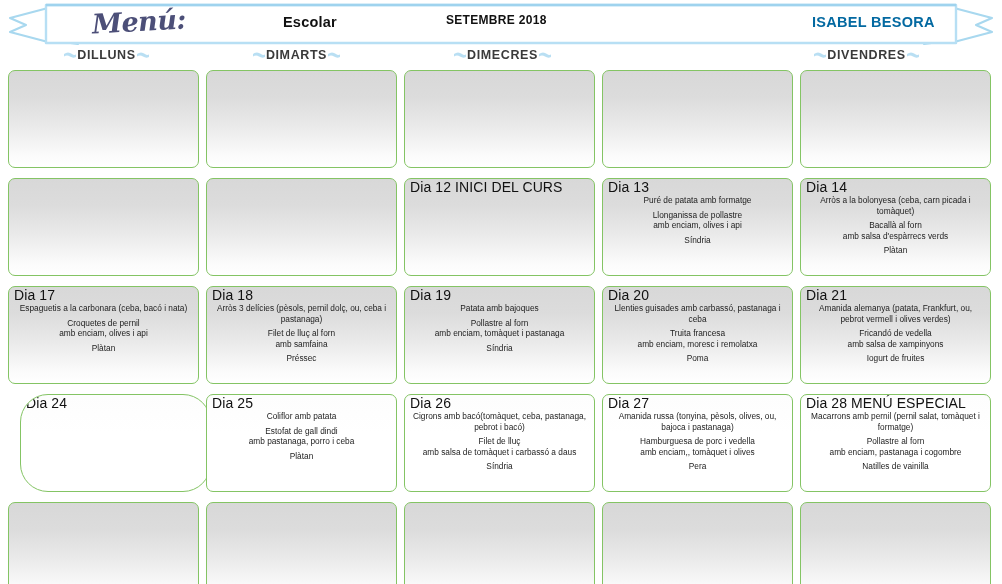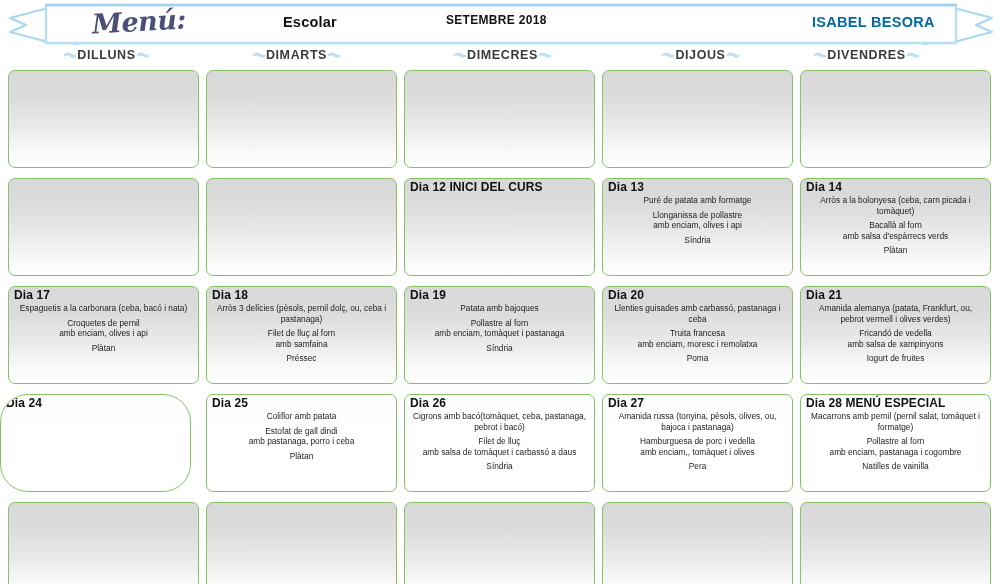--- a/index.html
+++ b/index.html
@@ -126,22 +126,22 @@
     border-radius: 7px;
     background: linear-gradient(to bottom, #d8d8d8 0%, #dcdcdc 28%, #eaeaea 58%, #fbfbfb 88%, #ffffff 100%);
     box-sizing: border-box;
     overflow: hidden;
     padding: 3px 4px 3px 4px;
   }
   .cell.white {
     background: linear-gradient(to bottom, #fdfdfd 0%, #ffffff 40%, #ffffff 100%);
   }
   .daylabel {
-    font-size: 12px;
-    font-weight: 700;
+    font-size: 14px;
+    font-weight: 400;
     color: #111;
     line-height: 11px;
     padding-left: 1px;
     letter-spacing: 0.1px;
   }
   .dishes {
     margin-top: 2px;
     text-align: center;
   }
   .dish {
@@ -186,25 +186,20 @@
     <div class="dayname" style="left: 198px;"><span class="flourish-l"><svg width="14" height="8" viewBox="0 0 14 8">
           <path d="M1 3 Q5 0 9 3 Q11 4.5 13 3.5 L13 6 Q10 7.5 7 5.5 Q4 3.5 1 5.5 Z" fill="#b9dff3"></path>
         </svg></span><span>DIMARTS</span><span class="flourish-r"><svg width="14" height="8" viewBox="0 0 14 8">
           <path d="M1 3 Q5 0 9 3 Q11 4.5 13 3.5 L13 6 Q10 7.5 7 5.5 Q4 3.5 1 5.5 Z" fill="#b9dff3"></path>
         </svg></span></div>
     <div class="dayname" style="left: 404px;"><span class="flourish-l"><svg width="14" height="8" viewBox="0 0 14 8">
           <path d="M1 3 Q5 0 9 3 Q11 4.5 13 3.5 L13 6 Q10 7.5 7 5.5 Q4 3.5 1 5.5 Z" fill="#b9dff3"></path>
         </svg></span><span>DIMECRES</span><span class="flourish-r"><svg width="14" height="8" viewBox="0 0 14 8">
           <path d="M1 3 Q5 0 9 3 Q11 4.5 13 3.5 L13 6 Q10 7.5 7 5.5 Q4 3.5 1 5.5 Z" fill="#b9dff3"></path>
         </svg></span></div>
-    <div class="dayname" style="left: 602px;"><span class="flourish-l"><svg width="14" height="8" viewBox="0 0 14 8">
-          <path d="M1 3 Q5 0 9 3 Q11 4.5 13 3.5 L13 6 Q10 7.5 7 5.5 Q4 3.5 1 5.5 Z" fill="#b9dff3"></path>
-        </svg></span><span>DIJOUS</span><span class="flourish-r"><svg width="14" height="8" viewBox="0 0 14 8">
-          <path d="M1 3 Q5 0 9 3 Q11 4.5 13 3.5 L13 6 Q10 7.5 7 5.5 Q4 3.5 1 5.5 Z" fill="#b9dff3"></path>
-        </svg></span></div>
     <div class="dayname" style="left: 768px;"><span class="flourish-l"><svg width="14" height="8" viewBox="0 0 14 8">
           <path d="M1 3 Q5 0 9 3 Q11 4.5 13 3.5 L13 6 Q10 7.5 7 5.5 Q4 3.5 1 5.5 Z" fill="#b9dff3"></path>
         </svg></span><span>DIVENDRES</span><span class="flourish-r"><svg width="14" height="8" viewBox="0 0 14 8">
           <path d="M1 3 Q5 0 9 3 Q11 4.5 13 3.5 L13 6 Q10 7.5 7 5.5 Q4 3.5 1 5.5 Z" fill="#b9dff3"></path>
         </svg></span></div>
   </div>
 
 <div class="grid" id="grid">
     <div class="row">
       <div class="cell" style="left: 8px;"></div>
@@ -321,21 +316,21 @@
             <span class="ln">Fricandó de vedella</span>
             <span class="ln">amb salsa de xampinyons</span>
           </div>
           <div class="dish">
             <span class="ln">Iogurt de fruites</span>
           </div>
         </div>
       </div>
     </div>
     <div class="row">
-      <div class="cell white" style="left: 0; border-radius: 28px;">
+      <div class="cell white" style="left: 20px; border-radius: 28px;">
         <div class="daylabel">Dia 24</div>
       </div>
       <div class="cell white" style="left: 206px;">
         <div class="daylabel">Dia 25</div>
         <div class="dishes">
           <div class="dish">
             <span class="ln">Coliflor amb patata</span>
           </div>
           <div class="dish">
             <span class="ln">Estofat de gall dindi</span>

